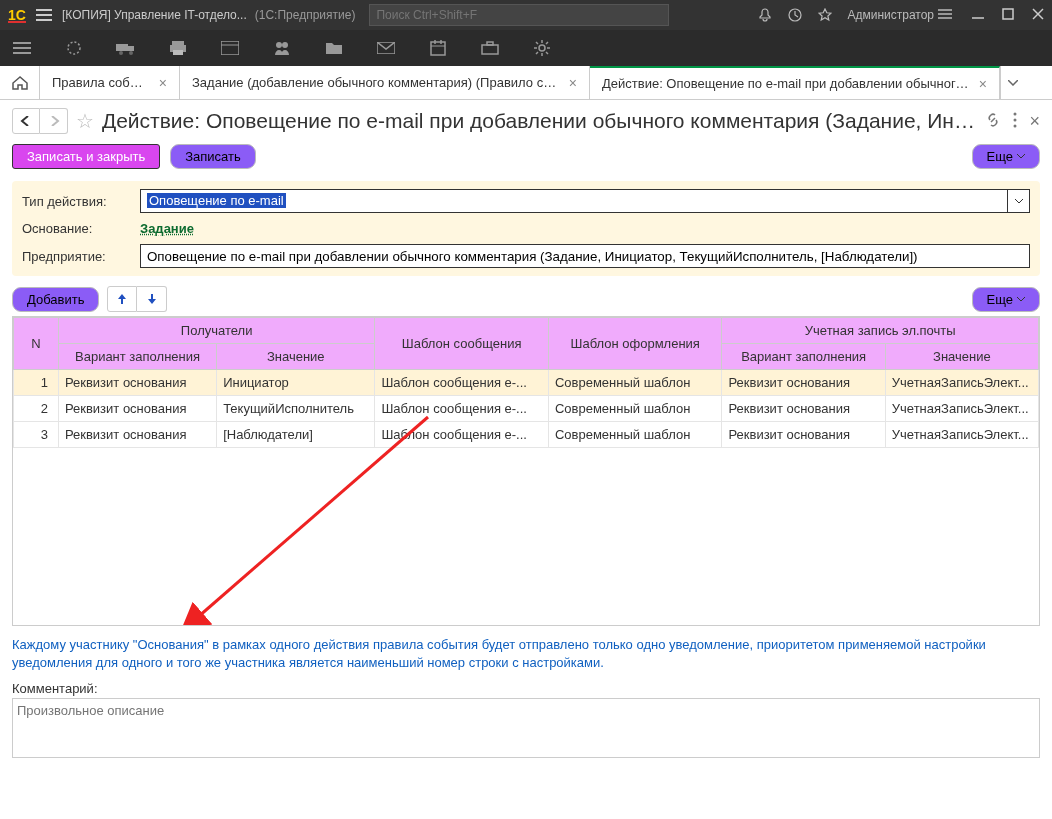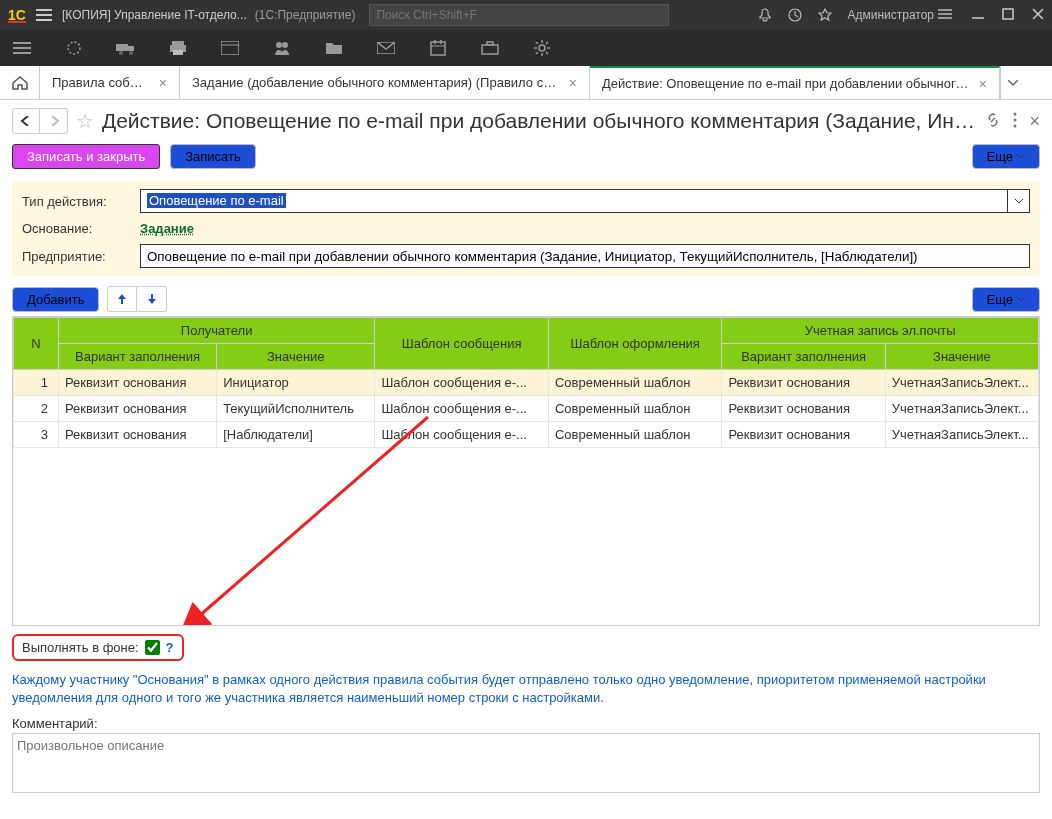--- a/index.html
+++ b/index.html
@@ -35,42 +35,42 @@
   .nav-group { display:flex; }
   .nav-group .nav-btn:first-child{border-radius:3px 0 0 3px;}
   .nav-group .nav-btn:last-child{border-left:none; border-radius:0 3px 3px 0; color:#bbb;}
   .star-btn { color:#bbb; font-size:20px; cursor:pointer;}
   .page-title { font-size: 21px; font-weight:normal; flex:1; white-space:nowrap; overflow:hidden; text-overflow:ellipsis;}
   .head-icons { display:flex; gap:12px; align-items:center; color:#777;}
   .head-icons span{cursor:pointer;}
   
   .cmd-row { display:flex; gap:10px; margin-bottom: 12px; align-items:center;}
   .btn-primary { background:#d946ef; color:#fff; border:1px solid #333; padding: 4px 14px; border-radius:3px; cursor:pointer; font-size:13px;}
-  .btn { background:#1d4ed8; border:1px solid #bbb; padding:4px 14px; border-radius:4px; cursor:pointer; font-size:13px;}
+  .btn { background:#8b5cf6; border:1px solid #bbb; padding:4px 14px; border-radius:9px; cursor:pointer; font-size:13px;}
   .btn-more { margin-left:auto; display:flex; align-items:center; gap:4px;}
   
   .form-block { background:#fff7e0; padding:8px 10px; border-radius:4px; margin-bottom: 10px;}
   .form-row { display:flex; align-items:center; margin-bottom:8px; }
   .form-row:last-child{margin-bottom:0;}
   .form-label { width:118px; color:#333; }
   .form-link { color:#0d6b2f; text-decoration:underline dotted; cursor:pointer; font-weight:bold;}
   .combo { flex:1; display:flex; }
   .combo-input { flex:1; border:1px solid #333; padding:3px 6px; background:#fff; height:24px; }
   .combo-input .sel-text { background:#2050c0; color:#fff; padding:0 2px;}
   .combo-drop { width:22px; border:1px solid #333; border-left:none; background:#fff; display:flex; align-items:center; justify-content:center; cursor:pointer; height:24px;}
   .text-input { flex:1; border:1px solid #333; padding:3px 6px; background:#fff; height:24px;}
   
   .tbl-cmd { display:flex; gap:8px; margin-bottom:4px; align-items:center;}
   .updown { display:flex; }
   .updown .nav-btn{width:30px;}
   .updown .nav-btn:first-child{border-radius:3px 0 0 3px;}
   .updown .nav-btn:last-child{border-left:none; border-radius:0 3px 3px 0;}
   
   table.grid { width:100%; border-collapse:collapse; font-size:13px; }
-  table.grid th { background:#84cc16; border:1px solid #ccc; padding:5px 10px; font-weight:normal; text-align:center; color:#333;}
+  table.grid th { background:#f0abfc; border:1px solid #ccc; padding:5px 10px; font-weight:normal; text-align:center; color:#333;}
   table.grid td { border:1px solid #e5e5e5; padding:5px 6px; white-space:nowrap; overflow:hidden; text-overflow:ellipsis;}
   table.grid tr.row-sel td { background:#fff3d6; }
   .col-n { width:44px; text-align:right; padding-right:10px !important;}
   .table-wrap { border:1px solid #ccc; height:310px; overflow:hidden; background:#fff; position:relative;}
   
   .arrow-svg { position:absolute; left:155px; top:90px; pointer-events:none; z-index:5;}
   
   .bottom { margin-top:8px; }
   .bg-row { display:flex; align-items:center; gap:6px; border:2px solid #e22; border-radius:6px; padding:4px 8px; width:fit-content;}
   .bg-row input[type=checkbox]{ accent-color: #008000; width:15px; height:15px;}
@@ -375,24 +375,19 @@
       <defs>
           <marker id="ah" markerWidth="10" markerHeight="10" refX="2" refY="5" orient="auto">
             <path d="M0 0L10 5L0 10z" fill="#e22"></path>
           </marker>
         </defs>
       <line x1="260" y1="10" x2="30" y2="210" stroke="#e22" stroke-width="3" marker-end="url(#ah)"></line>
     </svg>
   </div>
 
   <div class="bottom">
-    <div class="bg-row">
-      <span>Выполнять в фоне:</span>
-      <input type="checkbox" checked="" style="">
-      <span class="q">?</span>
-    </div>
     <div class="info-text">Каждому участнику "Основания" в рамках одного действия правила события будет отправлено только одно уведомление, приоритетом применяемой настройки уведомления для одного и того же участника является наименьший номер строки с настройками.</div>
     <div class="comment-block">
       <div style="margin-bottom:2px;">Комментарий:</div>
       <textarea placeholder="Произвольное описание" style=""></textarea>
     </div>
   </div>
 </div>
 
 </body></html>

